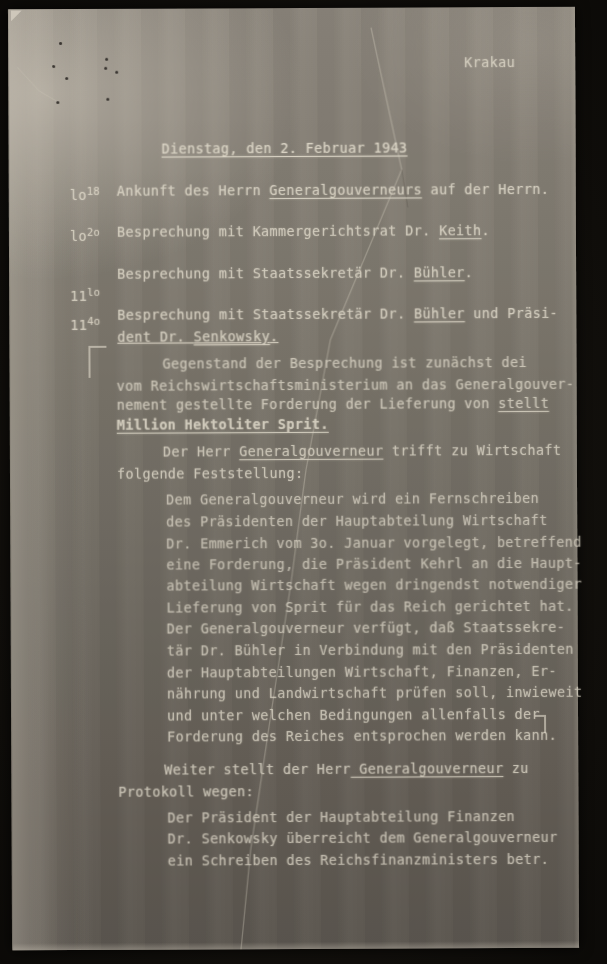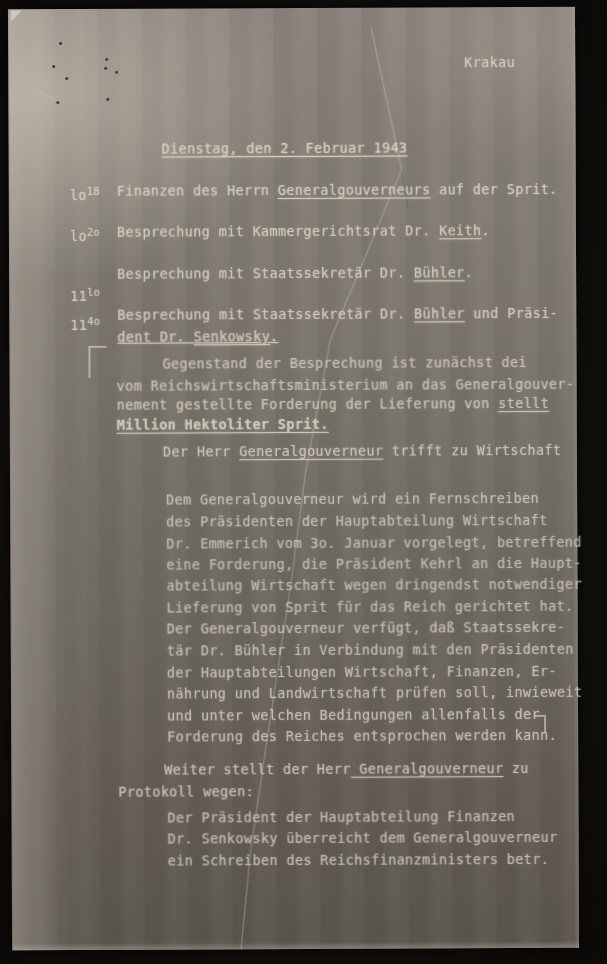--- a/index.html
+++ b/index.html
@@ -58,33 +58,34 @@
   <svg class="crease-svg" width="566" height="941">
     <polyline points="362,20 392,162 320,332 295,462 280,572 258,712 238,842 228,941" fill="none" stroke="rgba(228,222,206,0.30)" stroke-width="1.3"></polyline>
     <polyline points="8,58 30,82 47,92" fill="none" stroke="rgba(228,222,206,0.18)" stroke-width="1"></polyline>
     <polyline points="392,162 398,200" fill="none" stroke="rgba(60,55,48,0.25)" stroke-width="1"></polyline>
   </svg>
 
   <div class="text-layer">
       <div class="line" style="left: 455px; top: 48px; opacity: 0.9;"><span>Krakau</span></div>
       <div class="line" style="left: 152px; top: 133px; opacity: 1;"><span class="u">Dienstag, den 2. Februar 1943</span></div>
       <div class="line" style="left: 60px; top: 175px; opacity: 0.95;"><span>lo</span><span class="sup">18</span></div>
-      <div class="line" style="left: 107px; top: 175px; opacity: 0.95;"><span>Finanzen des Herrn </span><span class="u">Generalgouverneurs</span><span> auf der Sprit.</span></div>
+      <div class="line" style="left: 107px; top: 175px; opacity: 0.95;"><span>Ankunft des Herrn </span><span class="u">Generalgouverneurs</span><span> auf der Herrn.</span></div>
       <div class="line" style="left: 60px; top: 216px; opacity: 0.9;"><span>lo</span><span class="sup">2o</span></div>
       <div class="line" style="left: 107px; top: 216px; opacity: 0.9;"><span>Besprechung mit Kammergerichtsrat Dr. </span><span class="u">Keith</span><span>.</span></div>
       <div class="line" style="left: 60px; top: 276px; opacity: 0.9;"><span>11</span><span class="sup">lo</span></div>
       <div class="line" style="left: 107px; top: 258px; opacity: 0.9;"><span>Besprechung mit Staatssekretär Dr. </span><span class="u">Bühler</span><span>.</span></div>
       <div class="line" style="left: 60px; top: 305px; opacity: 0.92;"><span>11</span><span class="sup">4o</span></div>
       <div class="line" style="left: 107px; top: 299px; opacity: 0.92;"><span>Besprechung mit Staatssekretär Dr. </span><span class="u">Bühler</span><span> und Präsi-</span></div>
       <div class="line" style="left: 107px; top: 321px; opacity: 0.92; text-decoration: underline;"><span>dent Dr. </span><span class="u">Senkowsky</span><span>.</span></div>
       <div class="line" style="left: 152px; top: 348px; opacity: 0.82;"><span>Gegenstand der Besprechung ist zunächst dei</span></div>
       <div class="line" style="left: 106px; top: 370px; opacity: 0.82;"><span>vom Reichswirtschaftsministerium an das Generalgouver-</span></div>
       <div class="line" style="left: 106px; top: 389px; opacity: 0.85;"><span>nement gestellte Forderung der Lieferung von </span><span class="u">stellt</span></div>
       <div class="line" style="left: 106px; top: 409px; opacity: 0.9; font-weight: bold;"><span class="u">Million Hektoliter Sprit.</span></div>
       <div class="line" style="left: 152px; top: 436px; opacity: 0.85;"><span>Der Herr </span><span class="u">Generalgouverneur</span><span> trifft zu Wirtschaft</span></div>
+      <div class="line" style="left: 106px; top: 458px; opacity: 0.85;"><span>folgende Feststellung:</span></div>
       <div class="line" style="left: 155px; top: 484px; opacity: 0.78;"><span>Dem Generalgouverneur wird ein Fernschreiben</span></div>
       <div class="line" style="left: 155px; top: 506px; opacity: 0.78;"><span>des Präsidenten der Hauptabteilung Wirtschaft</span></div>
       <div class="line" style="left: 155px; top: 528px; opacity: 0.76;"><span>Dr. Emmerich vom 3o. Januar vorgelegt, betreffend</span></div>
       <div class="line" style="left: 155px; top: 549px; opacity: 0.76;"><span>eine Forderung, die Präsident Kehrl an die Haupt-</span></div>
       <div class="line" style="left: 155px; top: 570px; opacity: 0.76;"><span>abteilung Wirtschaft wegen dringendst notwendiger</span></div>
       <div class="line" style="left: 155px; top: 592px; opacity: 0.78;"><span>Lieferung von Sprit für das Reich gerichtet hat.</span></div>
       <div class="line" style="left: 155px; top: 613px; opacity: 0.8;"><span>Der Generalgouverneur verfügt, daß Staatssekre-</span></div>
       <div class="line" style="left: 155px; top: 635px; opacity: 0.8;"><span>tär Dr. Bühler in Verbindung mit den Präsidenten</span></div>
       <div class="line" style="left: 155px; top: 657px; opacity: 0.8;"><span>der Hauptabteilungen Wirtschaft, Finanzen, Er-</span></div>
       <div class="line" style="left: 155px; top: 678px; opacity: 0.8;"><span>nährung und Landwirtschaft prüfen soll, inwieweit</span></div>

